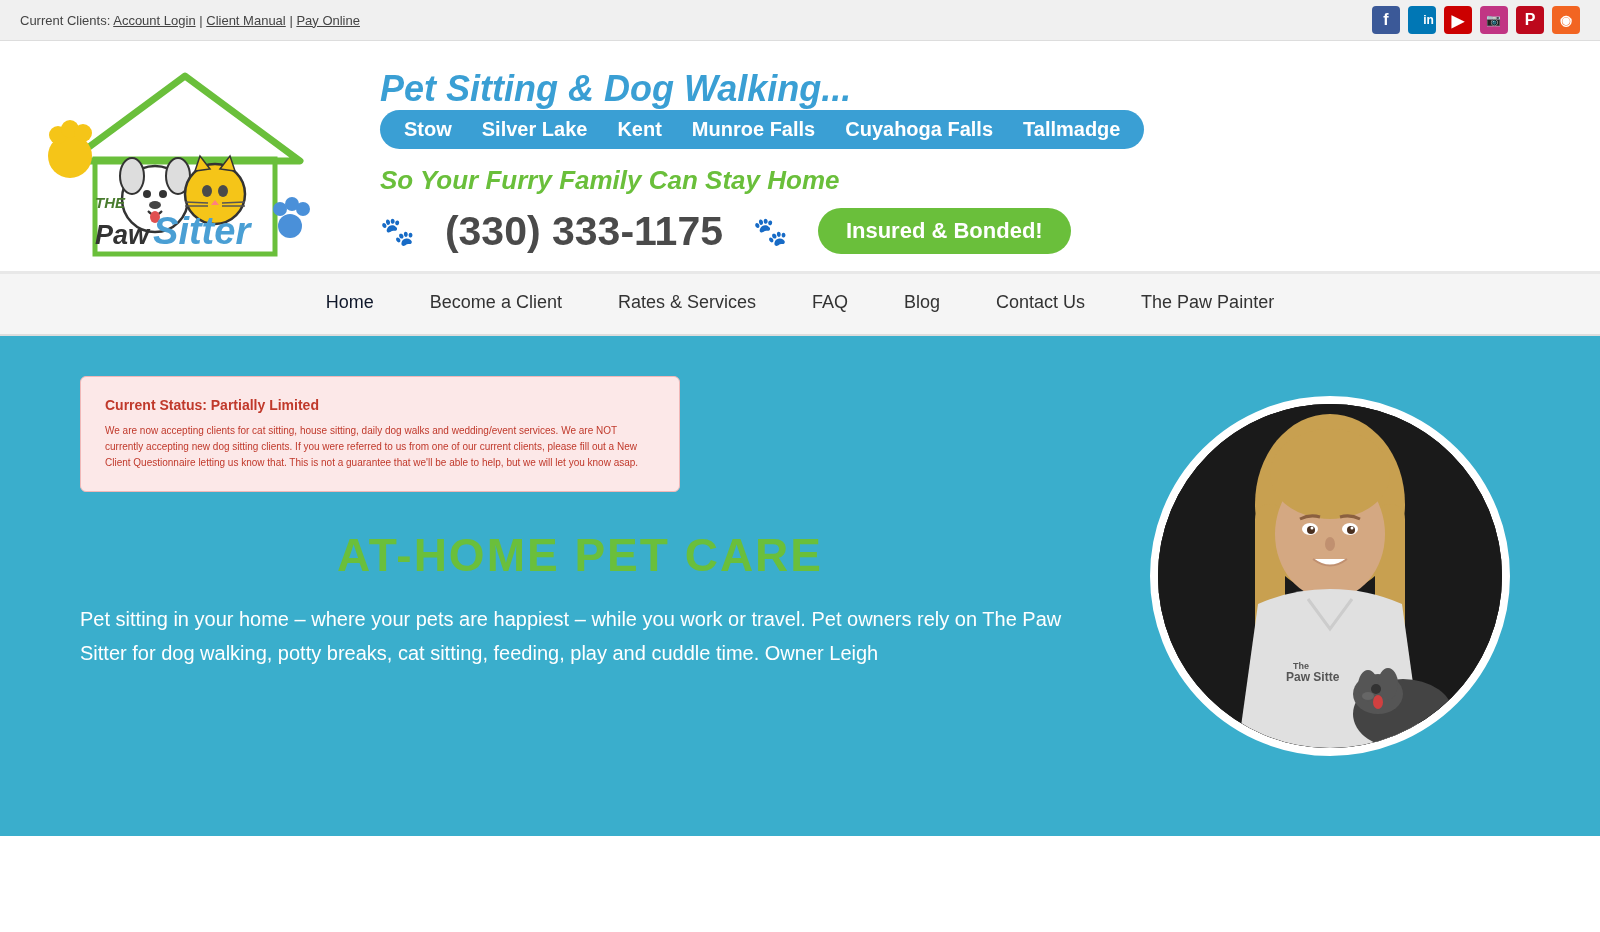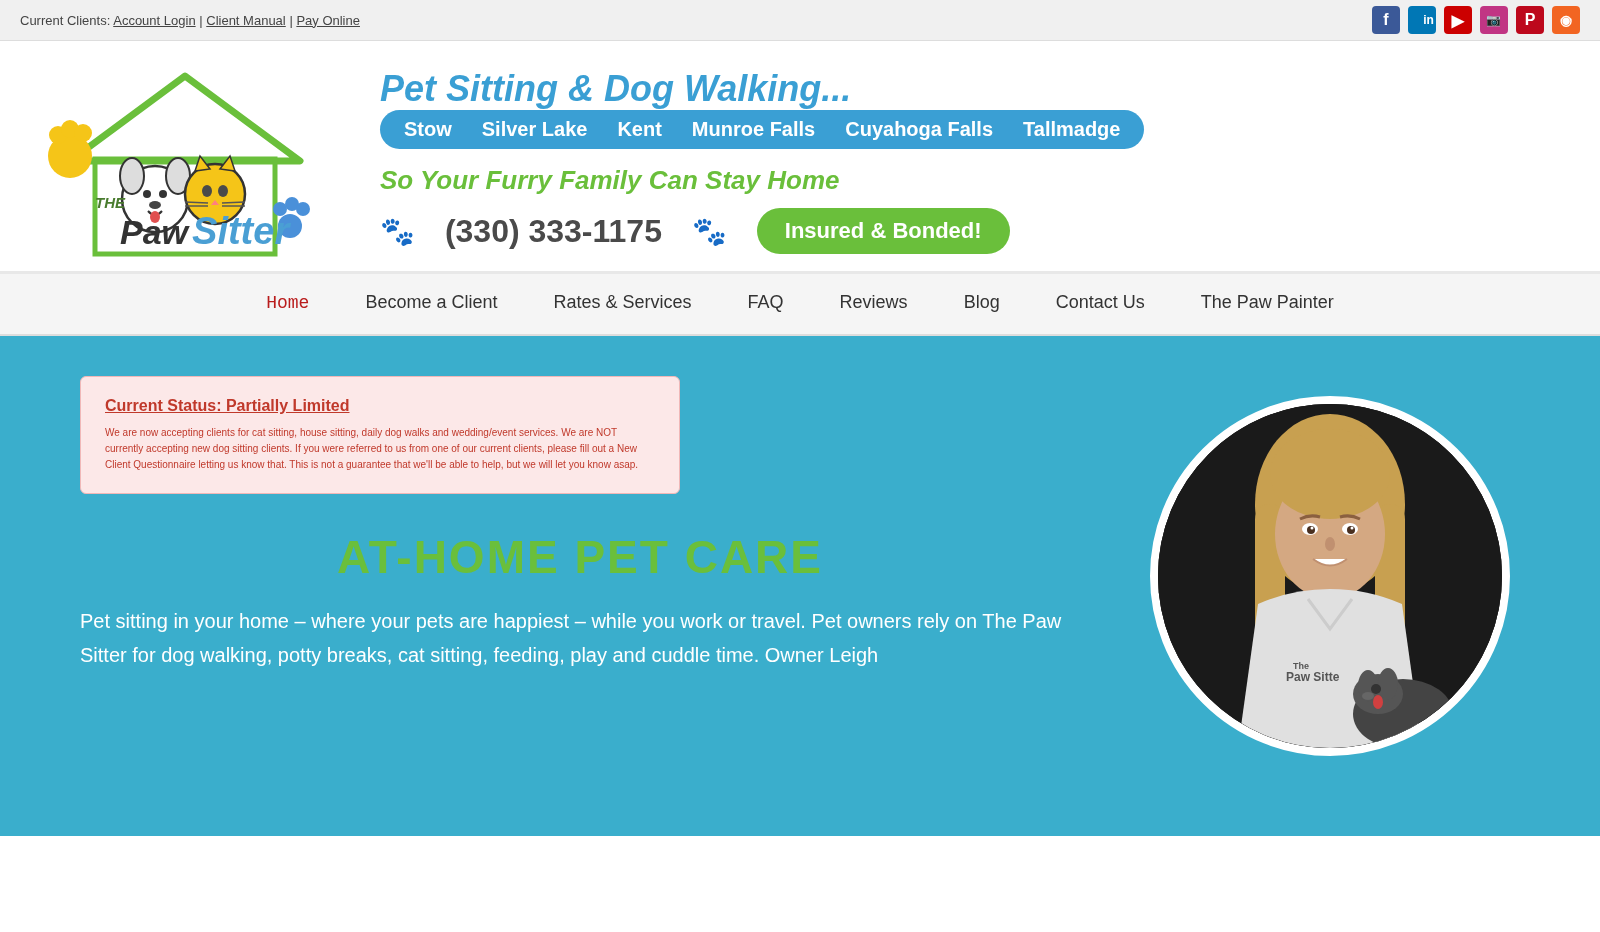--- a/index.html
+++ b/index.html
@@ -79,21 +79,21 @@
       font-size: 20px;
       font-weight: bold;
     }
     #phone-row {
       display: flex;
       align-items: center;
       gap: 30px;
       margin-top: 8px;
     }
     #phone-number {
-      font-size: 32px;
+      font-size: 41px;
       color: #4a4a4a;
       font-weight: bold;
     }
     .paw-icon-phone {
       font-size: 28px;
       color: #f5c518;
     }
     #insured-badge {
       background: #6abf3b;
       border-radius: 30px;
@@ -114,21 +114,21 @@
       gap: 0;
     }
     .nav-item {
       padding: 18px 28px;
       font-size: 18px;
       color: #333;
       cursor: pointer;
       font-weight: 500;
       border-bottom: 3px solid transparent;
     }
-    .nav-item.active { color: #b91c1c; font-family: Liberation Mono, monospace; }
+    .nav-item.active { color: #0f172a; }
 
     
     #hero {
       background: #3aaecc;
       min-height: 500px;
       padding: 40px 80px;
       display: flex;
       gap: 60px;
       align-items: flex-start;
     }
@@ -136,24 +136,23 @@
     #status-box {
       background: #fce8e8;
       border: 1px solid #f0b8b8;
       border-radius: 6px;
       padding: 20px 24px;
       max-width: 600px;
       margin-bottom: 36px;
     }
     #status-title {
       color: #c0392b;
-      font-size: 16px;
+      font-size: 14px;
       font-weight: bold;
       margin-bottom: 10px;
-      text-decoration: underline;
     }
     #status-body {
       color: #c0392b;
       font-size: 10px;
       line-height: 1.6;
     }
     #at-home-title {
       font-size: 46px;
       color: #6abf3b;
       font-weight: bold;
@@ -266,21 +265,21 @@
 
         <line x1="145" y1="141" x2="168" y2="142" stroke="#555" stroke-width="1.5"></line>
         <line x1="145" y1="145" x2="168" y2="145" stroke="#555" stroke-width="1.5"></line>
         <line x1="182" y1="142" x2="205" y2="141" stroke="#555" stroke-width="1.5"></line>
         <line x1="182" y1="145" x2="205" y2="145" stroke="#555" stroke-width="1.5"></line>
       </svg>
 
       <div style="position:absolute;bottom:8px;left:55px;">
         <div style="font-size:15px;color:#4a7c2f;font-style:italic;font-weight:bold;line-height:1;">THE</div>
         <div style="display:flex;align-items:baseline;gap:4px;">
-          <span style="font-size:34px;color:#333;font-weight:bold;font-style:italic;margin-left:25px;">Paw</span>
+          <span style="font-size:27px;color:#333;font-weight:bold;font-style:italic;">Paw</span>
           <span style="font-size:38px;color:#4a9fd4;font-weight:bold;font-style:italic;text-align:right;">Sitter</span>
         </div>
       </div>
     </div>
   </div>
 
   <div id="header-right">
     <div id="tagline-main">Pet Sitting &amp; Dog Walking...</div>
     <div id="cities-bar">
       <span>Stow</span>
@@ -298,21 +297,20 @@
       <div id="insured-badge">Insured &amp; Bonded!</div>
     </div>
   </div>
 </div>
 
 <nav id="nav">
   <div class="nav-item active">Home</div>
   <div class="nav-item">Become a Client</div>
   <div class="nav-item">Rates &amp; Services</div>
   <div class="nav-item">FAQ</div>
-  <div class="nav-item">Reviews</div>
   <div class="nav-item">Blog</div>
   <div class="nav-item">Contact Us</div>
   <div class="nav-item">The Paw Painter</div>
 </nav>
 
 <div id="hero">
   <div id="hero-left">
     <div id="status-box">
       <div id="status-title">Current Status: Partially Limited</div>
       <div id="status-body">We are now accepting clients for cat sitting, house sitting, daily dog walks and wedding/event services. We are NOT currently accepting new dog sitting clients. If you were referred to us from one of our current clients, please fill out a New Client Questionnaire letting us know that. This is not a guarantee that we'll be able to help, but we will let you know asap.</div>

